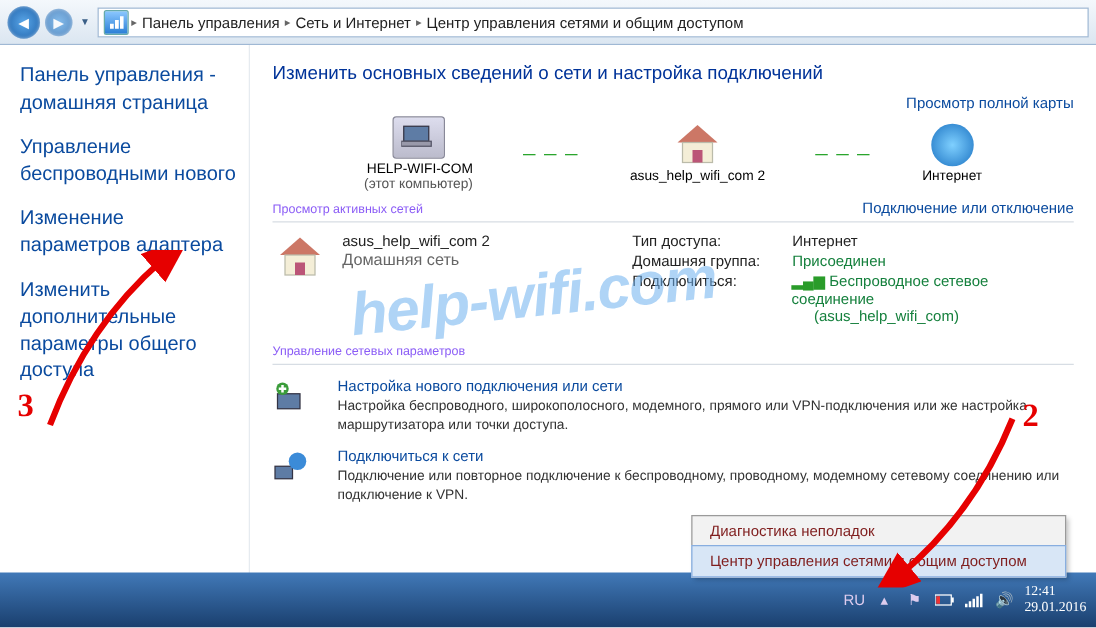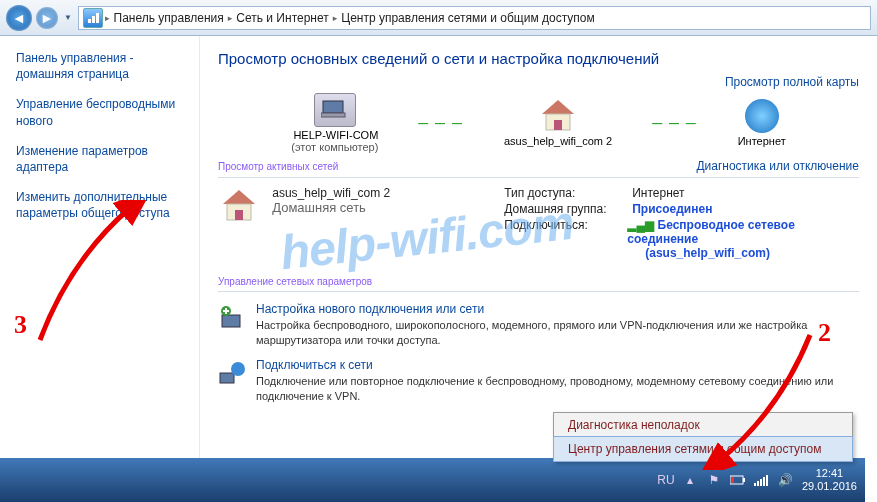--- a/index.html
+++ b/index.html
@@ -44,21 +44,21 @@
   }
   .bc-item { color: #222; padding: 0 2px; }
   .bc-sep { color: #666; font-size: 9px; }
   
   .body { display:flex; height: calc(100% - 36px - 36px); }
   .sidebar {
     width: 200px; padding: 14px 10px 10px 16px;
     border-right: 1px solid #e6ebf0;
     background: #fff;
   }
-  .sb-link { color: #0a4a9e; font-size: 12px; margin-bottom: 14px; display:block; line-height:1.35; }
+  .sb-link { color: #0a4a9e; font-size: 16px; margin-bottom: 14px; display:block; line-height:1.35; }
   .sb-link.home { font-weight: normal; }
   .main { flex:1; padding: 14px 18px 10px 18px; overflow:hidden; }
   .heading { color:#003399; font-size: 15px; margin-bottom: 8px; }
   .toprow-link { color:#0a4a9e; font-size:12px; float:right; }
   .map { display:flex; align-items:center; gap: 40px; justify-content:center; margin: 4px 0 6px; }
   .map-node { text-align:center; font-size:11px; }
   .map-node .cap { display:block; margin-top:2px;text-align:right; }
   .map-node .sub { color:#555; font-size:11px; }
   .map-icon {
     width: 42px; height: 34px; margin: 0 auto 2px;
@@ -81,37 +81,37 @@
   .an-ic {
     width:44px; height:40px; display:flex; align-items:center; justify-content:center;
   }
   .an-left { min-width: 220px; }
   .an-name { color:#222; font-size:12px; }
   .an-sub { color:#666; font-size:13px; }
   .an-right { font-size:12px; }
   .an-row { display:flex; gap:8px; margin-bottom:2px; }
   .an-lab { width:120px; color:#222; }
   .an-val { color:#222; }
-  .an-vlink { color:#1d4ed8;font-weight:bold; }
+  .an-vlink { color:#15803d; }
   .tasks { margin-top:10px; }
-  .task { display:flex; gap:10px; margin-bottom:10px; }
+  .task { display:flex; gap:24px; margin-bottom:10px; }
   .task-ic { width:30px; height:30px; display:flex; align-items:center; justify-content:center; }
   .task-ic svg { width:28px; height:28px; }
   .task-title { color:#0a4a9e; font-size:12px; margin-bottom:2px; }
   .task-desc { color:#333; font-size:11px; line-height:1.35; }
   
   .taskbar {
     height:44px; background: linear-gradient(#4179b8, #1a3f6e);
-    position:absolute; bottom:0; left:0; right:12px;
+    position:absolute; bottom:0; left:0; right:0;
     display:flex; align-items:center; justify-content:flex-end;
     padding: 0 8px; gap:10px; color:#fff; font-size:11px;
   }
   .tray { display:flex; align-items:center; gap:8px; }
   .tray-ic { width:16px; height:16px; display:flex; align-items:center; justify-content:center; color:#dce; font-size:12px; }
-  .clock { text-align:center; line-height:1.15; }
+  .clock { text-align:left; line-height:1.15;font-family:Liberation Serif, serif; }
   
   .ctx {
     position:absolute; right:24px; bottom:40px;
     background:#f2f2f2; border:1px solid #9a9a9a;
     box-shadow: 2px 2px 4px rgba(0,0,0,.25);
     font-size:12px; min-width:300px;
   }
   .ctx-item { padding:5px 14px; color:#7f1d1d; }
   .ctx-item.hl { background:#d8e6f6; border:1px solid #88aee0; margin:-1px; }
   
@@ -157,21 +157,21 @@
 
 <div class="body">
   <div class="sidebar">
     <a class="sb-link home">Панель управления - домашняя страница</a>
     <a class="sb-link">Управление беспроводными нового</a>
     <a class="sb-link">Изменение параметров адаптера</a>
     <a class="sb-link">Изменить дополнительные параметры общего доступа</a>
   </div>
 
   <div class="main">
-    <div class="heading">Просмотр основных сведений о сети и настройка подключений</div>
+    <div class="heading">Изменить основных сведений о сети и настройка подключений</div>
     <a class="toprow-link">Просмотр полной карты</a>
     <div style="clear:both"></div>
 
     <div class="map">
       <div class="map-node">
         <div class="map-icon ic-pc">
           <svg width="28" height="22" viewBox="0 0 28 22">
               <rect x="2" y="2" width="20" height="12" fill="#5e7ca5" stroke="#334"></rect>
               <rect x="0" y="14" width="24" height="4" fill="#99a" stroke="#556"></rect>
             </svg>
@@ -194,21 +194,21 @@
       <div class="map-node">
         <div class="map-icon">
           <div class="ic-globe"></div>
         </div>
         <span class="cap">Интернет</span>
       </div>
     </div>
 
     <div>
       <span class="section-title">Просмотр активных сетей</span>
-      <a class="conn-link">Диагностика или отключение</a>
+      <a class="conn-link">Подключение или отключение</a>
     </div>
     <div class="hr"></div>
 
     <div class="active-net">
       <div class="an-ic">
         <svg width="40" height="36" viewBox="0 0 40 36">
             <polygon points="20,2 36,16 4,16" fill="#c76"></polygon>
             <rect x="8" y="16" width="24" height="16" fill="#f4eed7" stroke="#bba"></rect>
             <rect x="16" y="22" width="8" height="10" fill="#b57"></rect>
           </svg>

